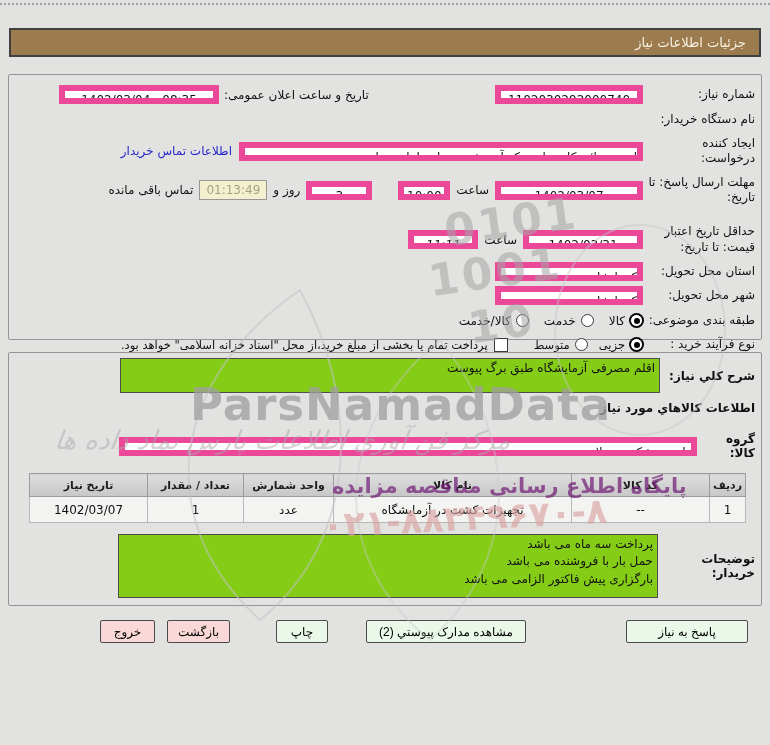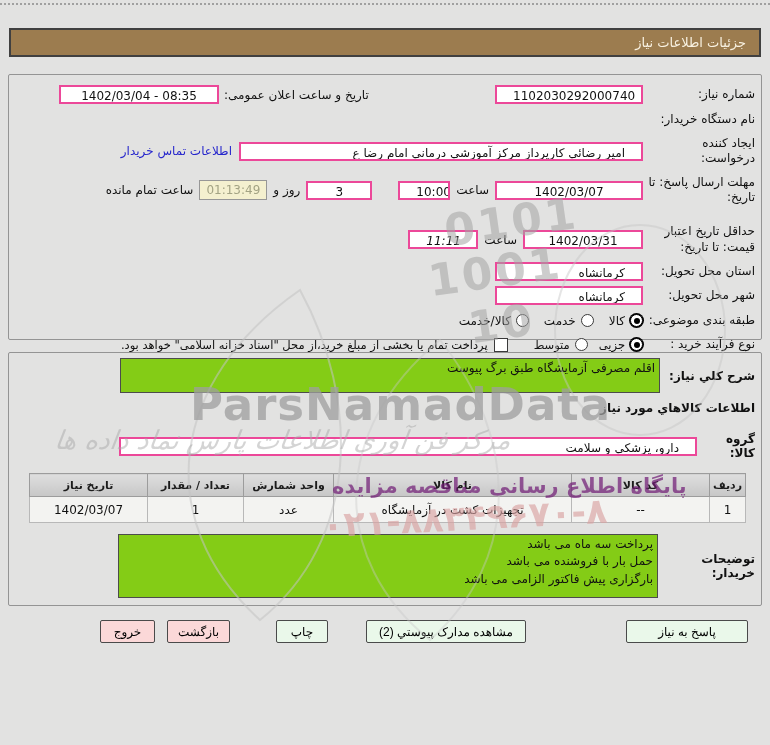--- a/index.html
+++ b/index.html
@@ -18,22 +18,22 @@
   }
   
   .panel{position:absolute;left:8px;right:8px;border:1px solid #949494;border-radius:2px;background:#e2e2e1;box-sizing:border-box;}
   #panel1{top:74px;height:266px;padding:10px 6px 4px 6px;}
   #panel2{top:352px;height:254px;padding:5px 6px 4px 6px;}
   
   .row{display:flex;direction:rtl;align-items:center;}
   .flabel{width:112px;flex:0 0 112px;padding-left:4px;line-height:1.3;box-sizing:border-box;}
   .slabel{font-weight:bold;}
   .inp{
-    background:#fff;border:2px solid #ec4899;height:19px;line-height:19px;
-    padding:0 16px;box-sizing:border-box;overflow:hidden;white-space:nowrap;
+    background:#fff;border:6px solid #ec4899;height:19px;line-height:19px;
+    padding:0 0;box-sizing:border-box;overflow:hidden;white-space:nowrap;
   }
   .ltr{direction:ltr;}
   .c{text-align:center;}
   .r{text-align:right;}
   .mini{font-size:11.5px;}
   .count{
     background:#f4f0cf;border:1px solid #979797;color:#a3a384;
     width:66px;height:18px;line-height:18px;text-align:center;direction:ltr;
   }
   .link{color:#2626cc;margin:0 7px;white-space:nowrap;}
@@ -111,21 +111,21 @@
 
   <div class="row" style="margin-bottom:18px;">
     <span class="flabel">مهلت ارسال پاسخ: تا تاریخ:</span>
     <div class="inp ltr c" style="width:148px;">1402/03/07</div>
     <span style="margin:0 6px;">ساعت</span>
     <div class="inp ltr c" style="width:52px;">10:00</div>
     <span style="width:26px;"></span>
     <div class="inp ltr c" style="width:66px;">3</div>
     <span style="margin:0 6px;white-space:nowrap;">روز و</span>
     <div class="count">01:13:49</div>
-    <span style="margin-right:6px;white-space:nowrap;">ساعت تمام مانده</span>
+    <span style="margin-right:6px;white-space:nowrap;">تماس باقی مانده</span>
   </div>
 
   <div class="row" style="margin-bottom:7px;">
     <span class="flabel">حداقل تاریخ اعتبار قیمت: تا تاریخ:</span>
     <div class="inp ltr c" style="width:120px;">1402/03/31</div>
     <span style="margin:0 6px;">ساعت</span>
     <div class="inp ltr c" style="width:70px;font-style:italic;">11:11</div>
   </div>
 
   <div class="row" style="margin-bottom:5px;">

